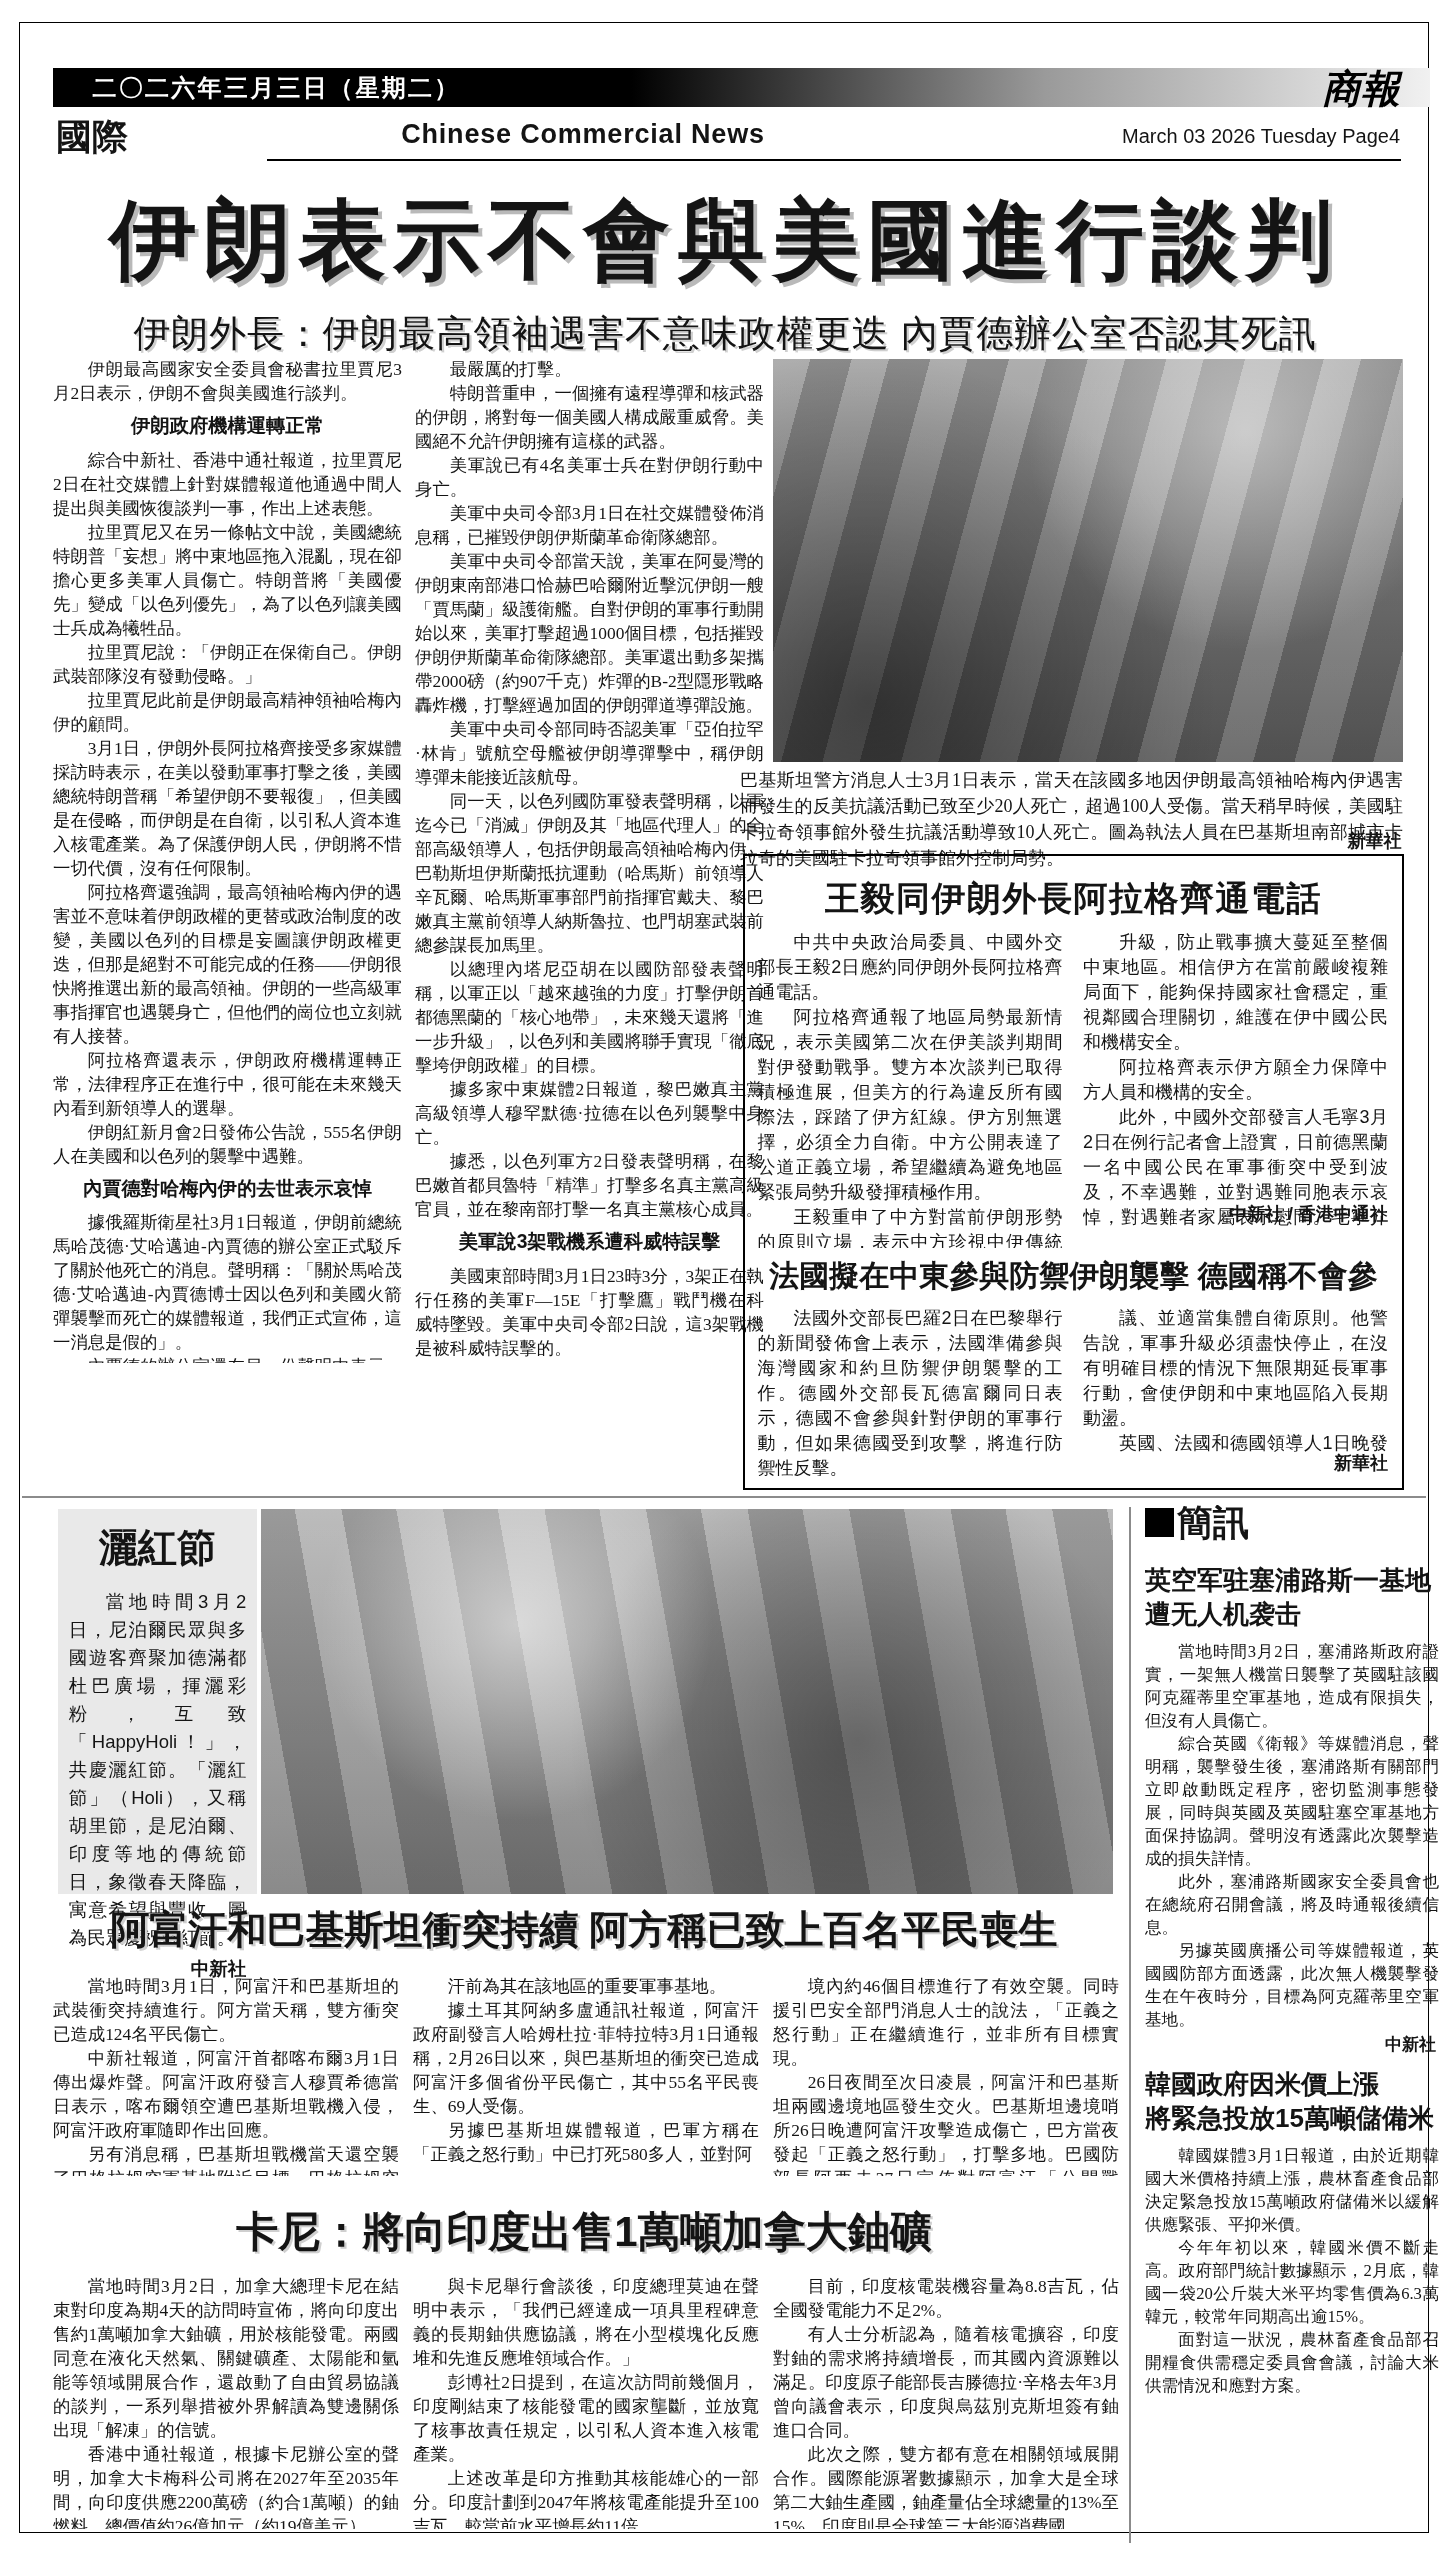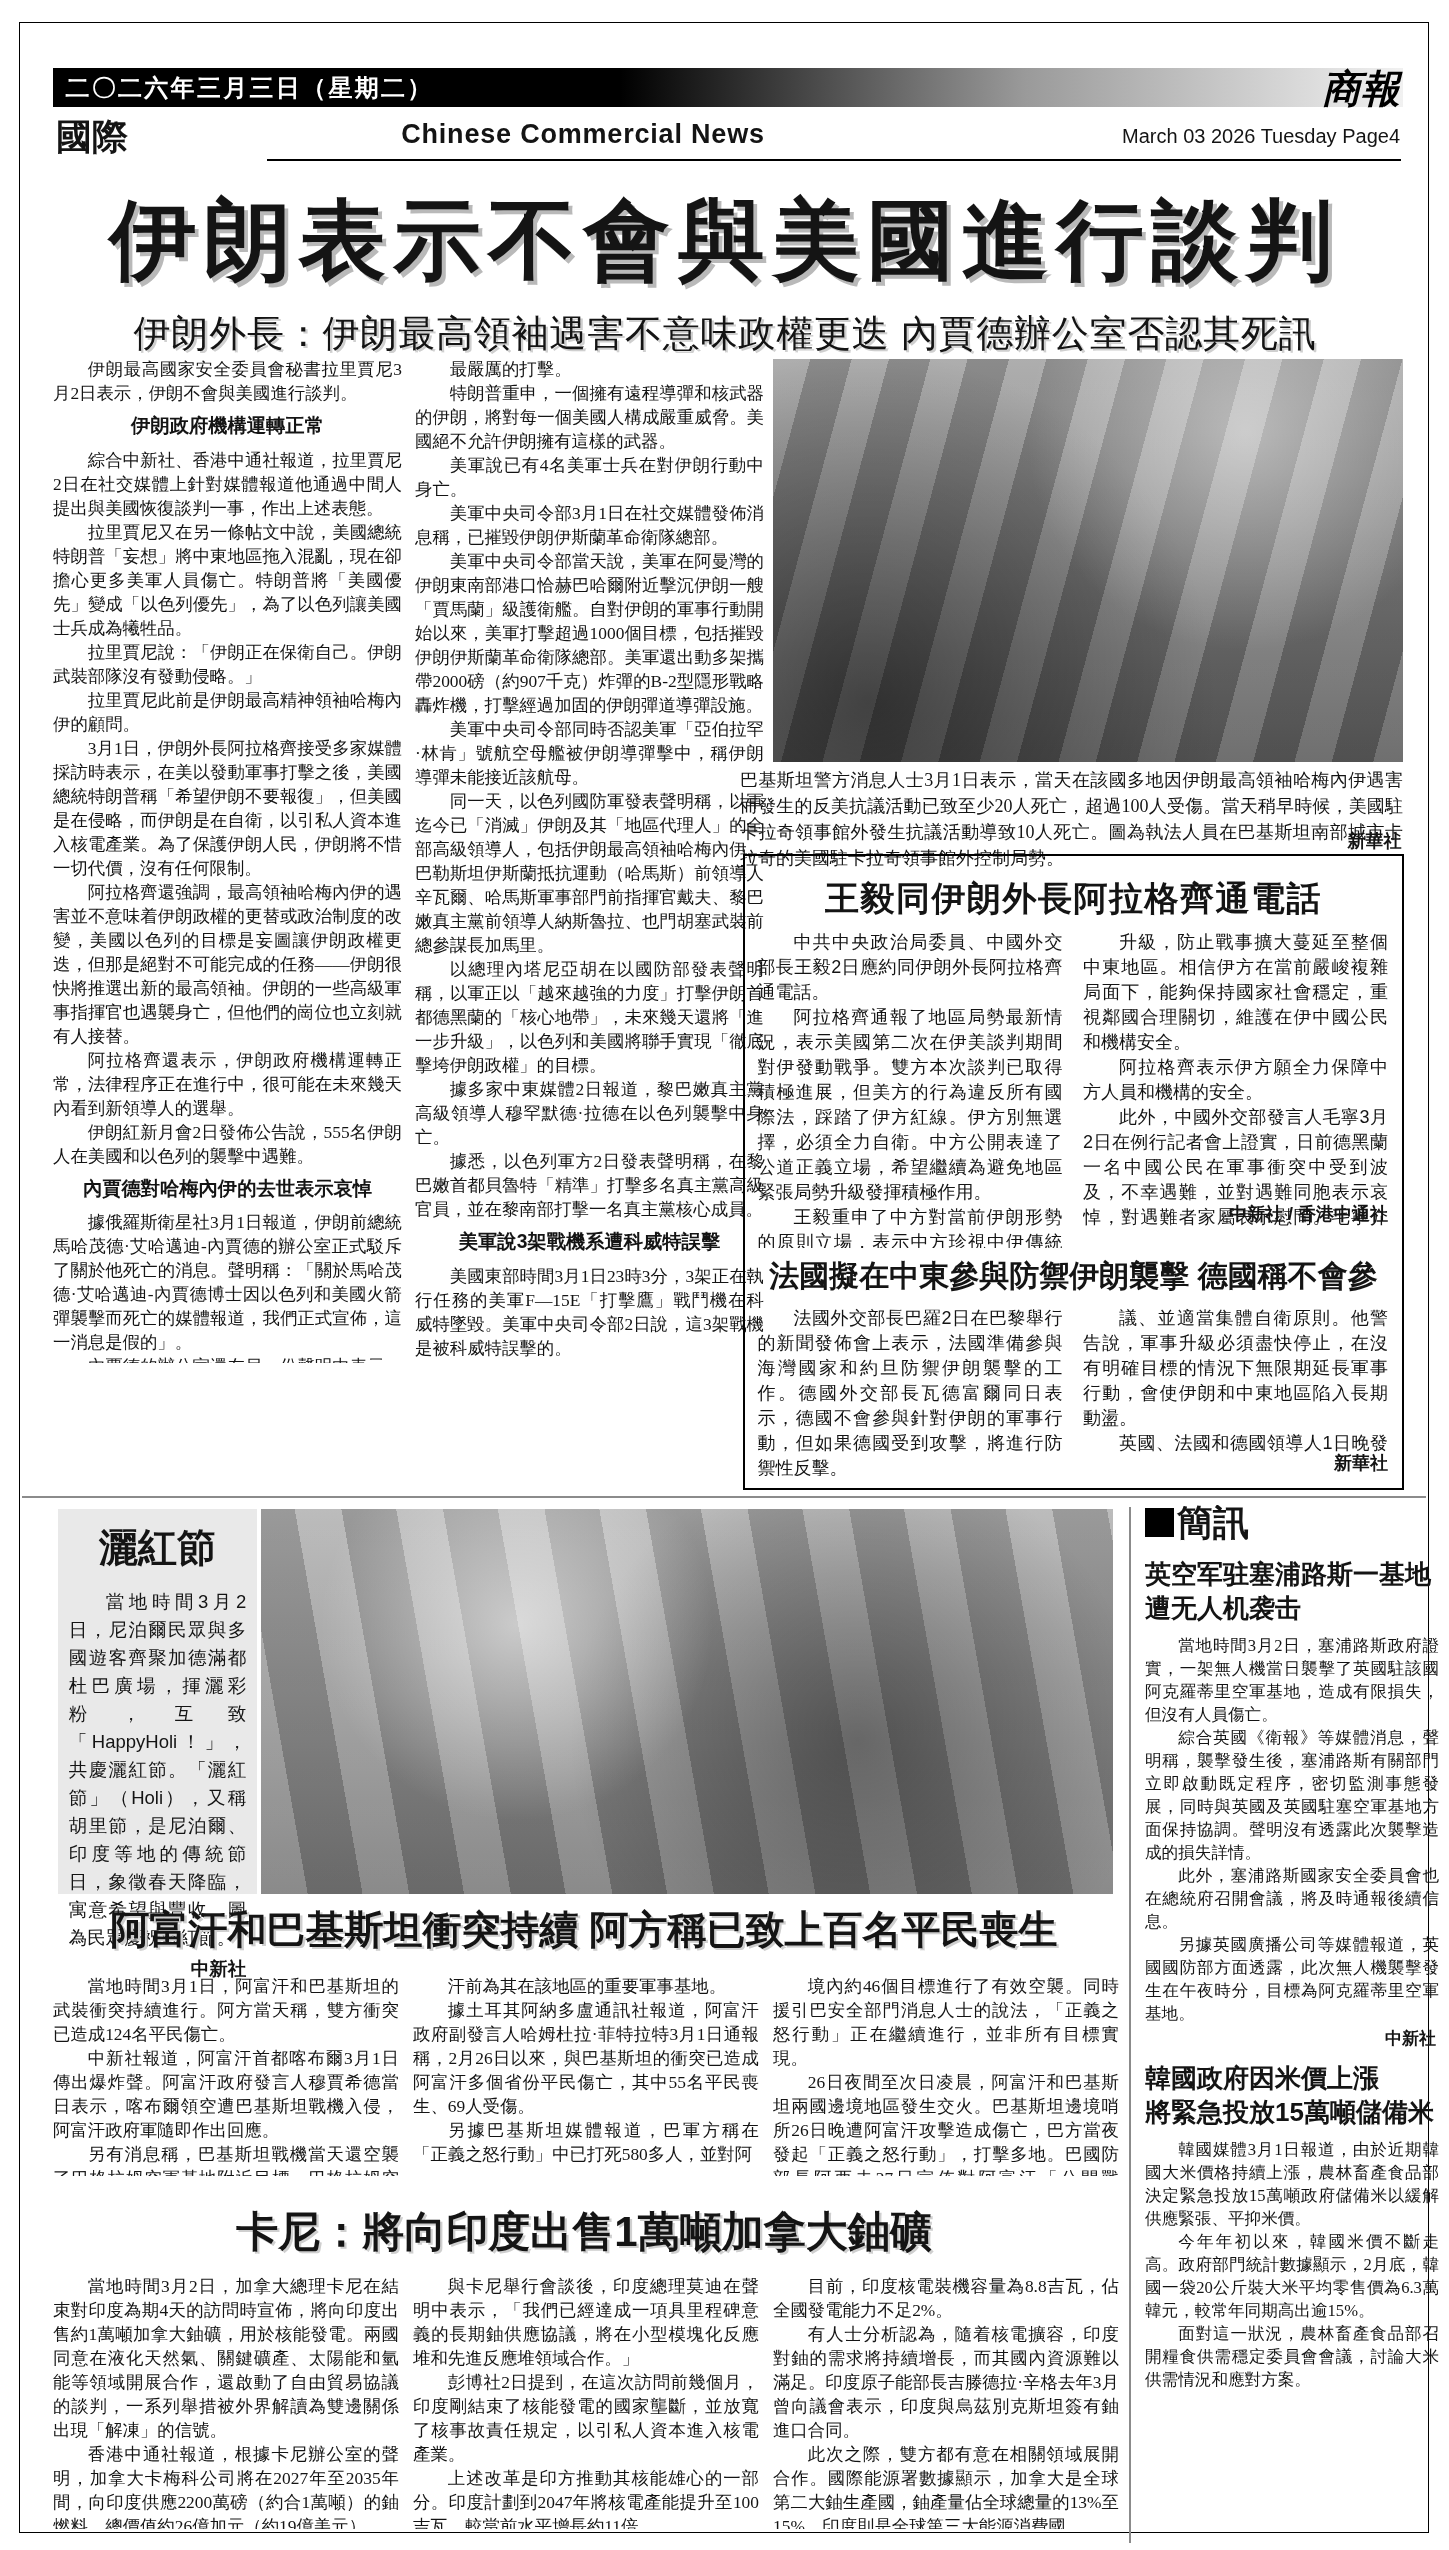--- a/index.html
+++ b/index.html
@@ -1,20 +1,20 @@
 <!DOCTYPE html>
 <html style="font-size:12.4px"><head>
 <meta charset="utf-8">
 <style>
   html,body{margin:0;padding:0;background:#fff;}
   body{width:1449px;height:2550px;position:relative;font-family:"Liberation Serif",serif;color:#141414;overflow:hidden;}
   .abs{position:absolute;}
   #frame{left:18.5px;top:21.6px;width:1408px;height:2509px;border:1.5px solid #000;}
   
-  #datebar{left:53px;top:68px;width:1350px;height:39px;background:linear-gradient(to right,#000 0%,#000 42%,#9a9a9a 72%,#f1f1f1 100%);}
+  #datebar{left:53px;top:68px;width:1350px;height:39px;background:linear-gradient(to right,#000 0%,#000 42%,#9a9a9a 72%,#f1f1f1 100%);padding-left:27px;}
   #datebar .dtxt{color:#fff;font-family:"Liberation Sans",sans-serif;font-weight:700;font-size:24px;line-height:39px;padding-left:12.4px;letter-spacing:2.3px;}
   #brand{right:49px;top:62px;font-size:39px;font-weight:700;font-style:italic;font-family:"Liberation Serif",serif;color:#000;}
   #section-label{left:56px;top:113px;font-family:"Liberation Sans",sans-serif;font-weight:900;font-size:36px;}
   #masthead-en{left:332px;top:119px;width:502px;text-align:center;font-family:"Liberation Sans",sans-serif;font-weight:700;font-size:27px;letter-spacing:0.8px;}
   #date-en{left:958px;top:125px;width:442px;text-align:right;font-family:"Liberation Sans",sans-serif;font-size:20px;}
   #header-rule{left:267px;top:159px;width:1134px;height:2.3px;background:#000;}
   
   #lead-hl{left:46px;top:182px;width:1358px;text-align:center;font-family:"Liberation Sans",sans-serif;font-weight:900;font-size:87px;letter-spacing:7.7px;text-shadow:3.9px 3.9px 0 #b9b9b9;white-space:nowrap;}
   #lead-sub{left:46px;top:309px;width:1358px;text-align:center;font-family:"Liberation Sans",sans-serif;font-weight:400;font-size:37px;letter-spacing:0.8px;text-shadow:2.3px 2.3px 0 #cfcfcf;white-space:nowrap;}
   
@@ -49,21 +49,21 @@
   
   .rule-h{position:absolute;background:#8b8b8b;}
   .rule-v{position:absolute;background:#8b8b8b;}
   
   #holi-box{left:58px;top:1509px;width:199px;height:385px;background:#e9e9e9;box-sizing:border-box;padding:9.3px 10.8px;}
   #holi-title{text-align:center;font-family:"Liberation Sans",sans-serif;font-weight:900;font-size:39px;margin:3.1px 0 12.4px 0;}
   #holi-body{font-family:"Liberation Sans",sans-serif;font-size:18.5px;line-height:28px;text-align:justify;text-indent:2em;margin:0;}
   #holi-credit{font-family:"Liberation Sans",sans-serif;font-weight:700;font-size:18.5px;text-align:right;margin-top:4.6px;}
   
   #briefs{left:1145px;top:1505px;width:294px;height:1040px;overflow:hidden;}
-  #briefs-header{font-family:"Liberation Sans",sans-serif;font-weight:900;font-size:36px;line-height:36px;margin-bottom:16px;}
+  #briefs-header{font-family:"Liberation Sans",sans-serif;font-weight:900;font-size:36px;line-height:36px;margin-bottom:22px;}
   #briefs-header .sq{display:inline-block;width:29px;height:29px;background:#000;margin-right:3.1px;vertical-align:-1.5px;}
   .brief-title{text-align:left;font-family:"Liberation Sans",sans-serif;font-weight:900;font-size:26px;line-height:34px;margin:10.8px 0 9.3px 0;}
   .brief-body{font-size:16.6px;line-height:23px;text-align:justify;}
   .brief-body p{margin:0;text-indent:2em;}
   .brief-credit{font-weight:700;text-align:right;font-size:17px;margin:1.5px 3.1px 6.2px 0;font-family:"Liberation Sans",sans-serif;}
   
   #afghan-hl{left:46px;top:1903px;width:1076px;text-align:center;font-family:"Liberation Sans",sans-serif;font-weight:900;font-size:39px;letter-spacing:0;text-shadow:2.3px 2.3px 0 #cfcfcf;white-space:nowrap;}
   #carney-hl{left:46px;top:2204px;width:1076px;text-align:center;font-family:"Liberation Sans",sans-serif;font-weight:900;font-size:42px;text-shadow:2.3px 2.3px 0 #cfcfcf;white-space:nowrap;}
 </style>
 </head>

